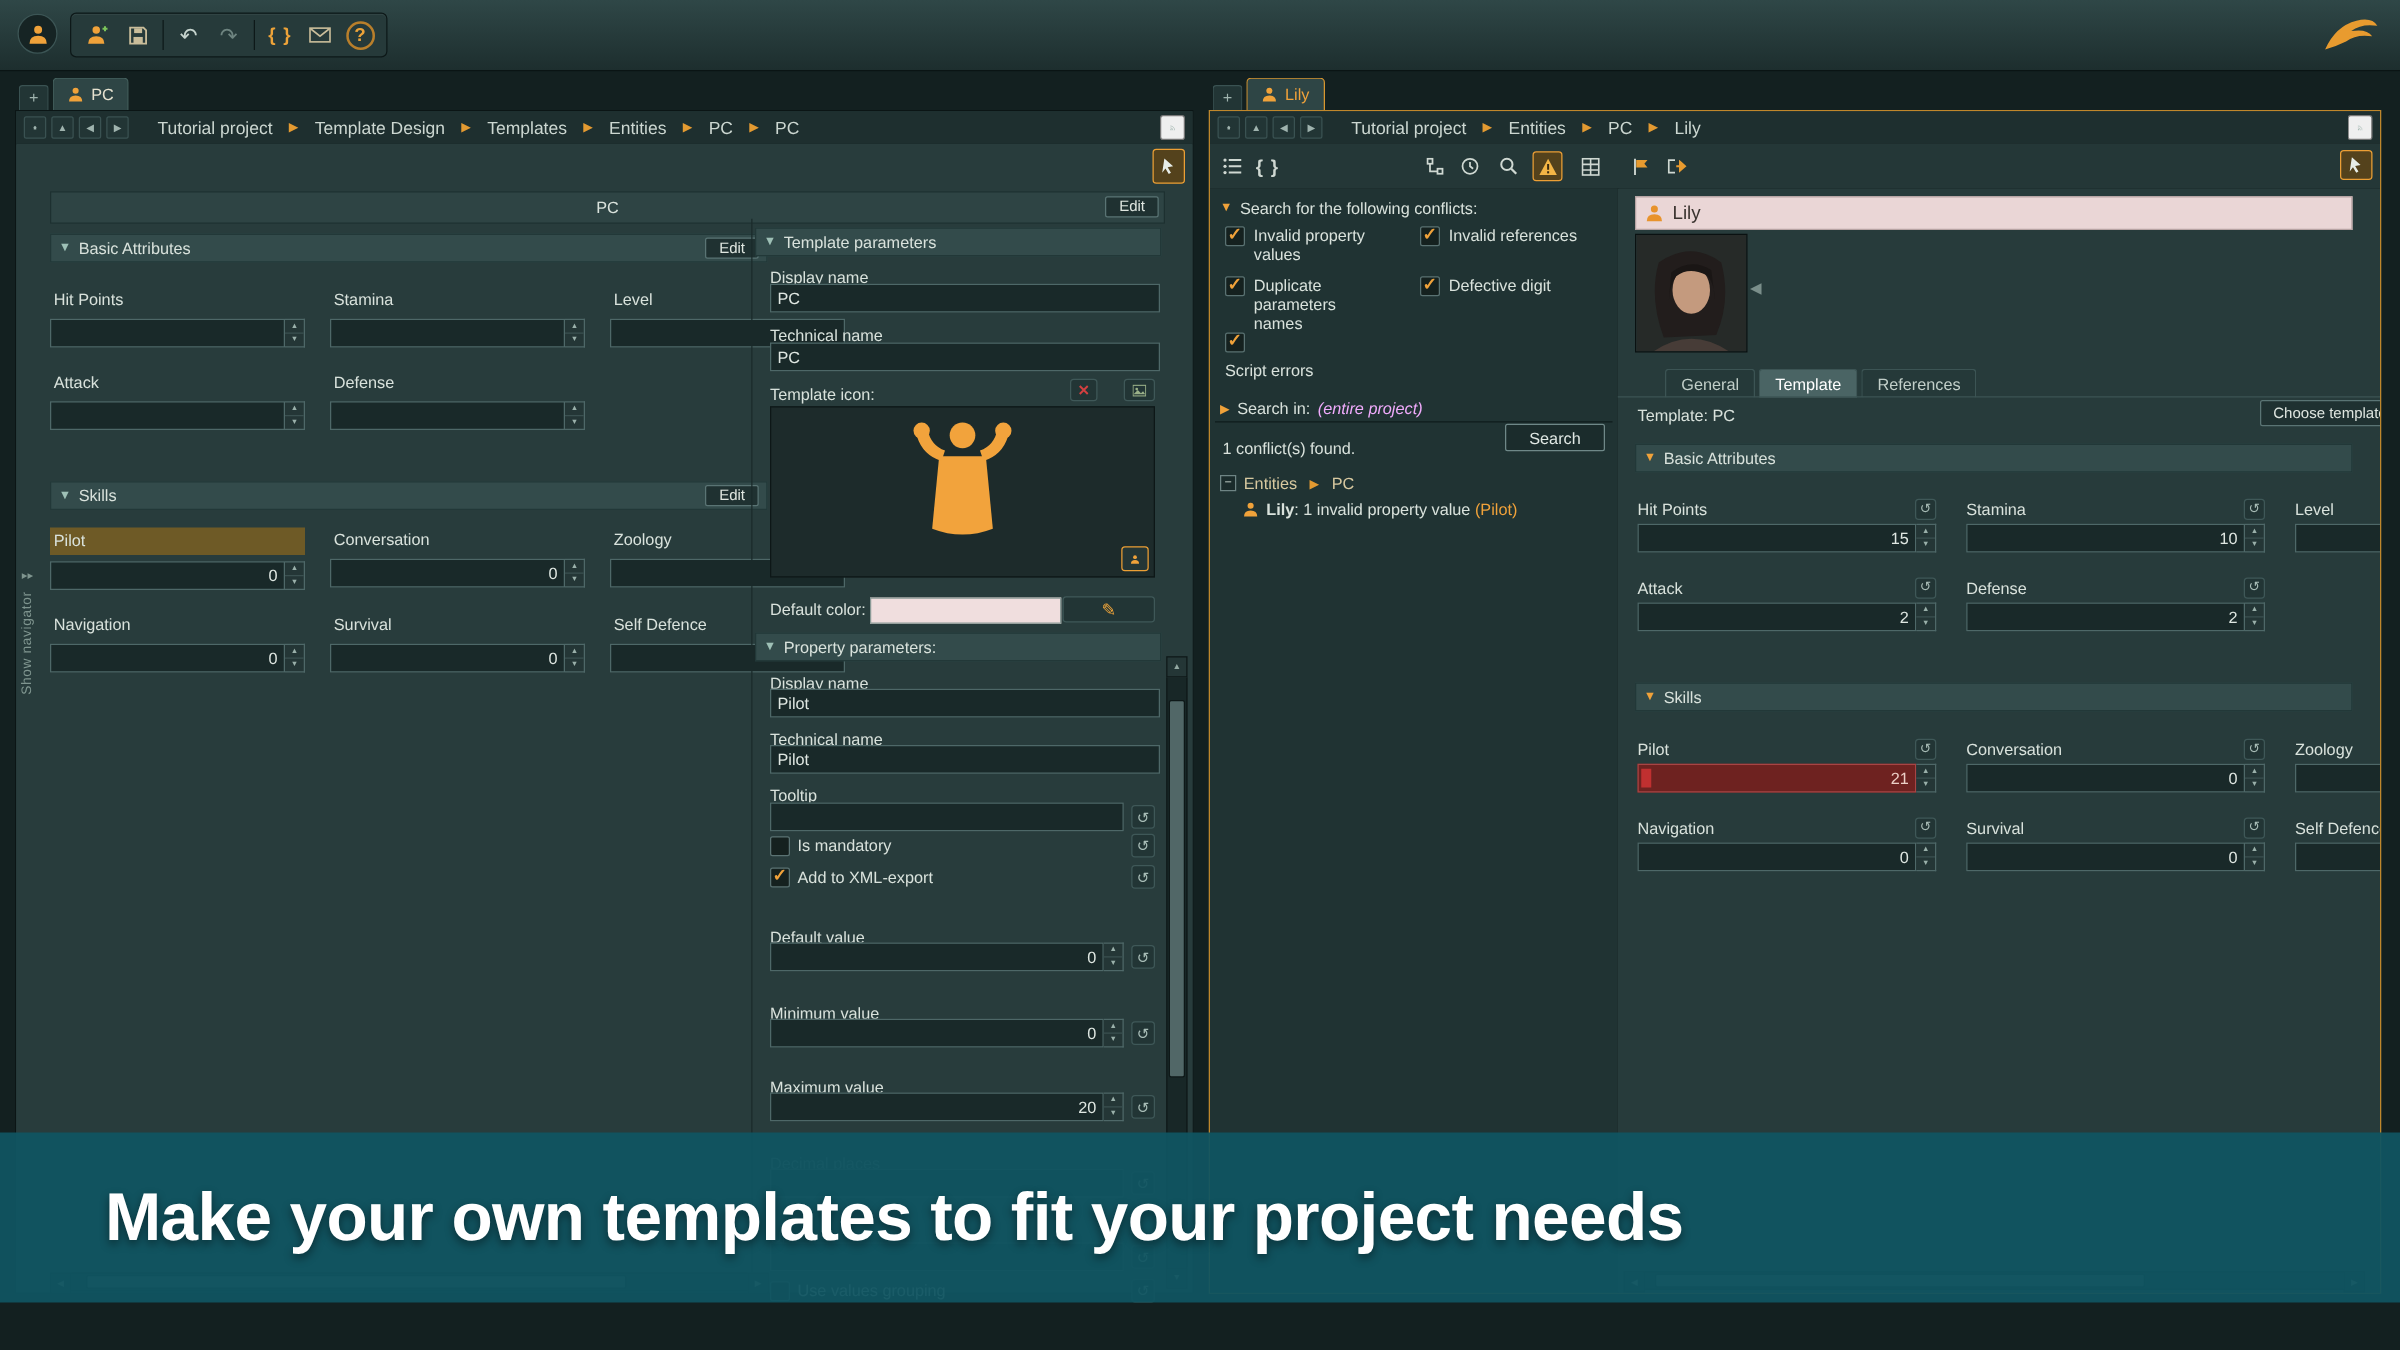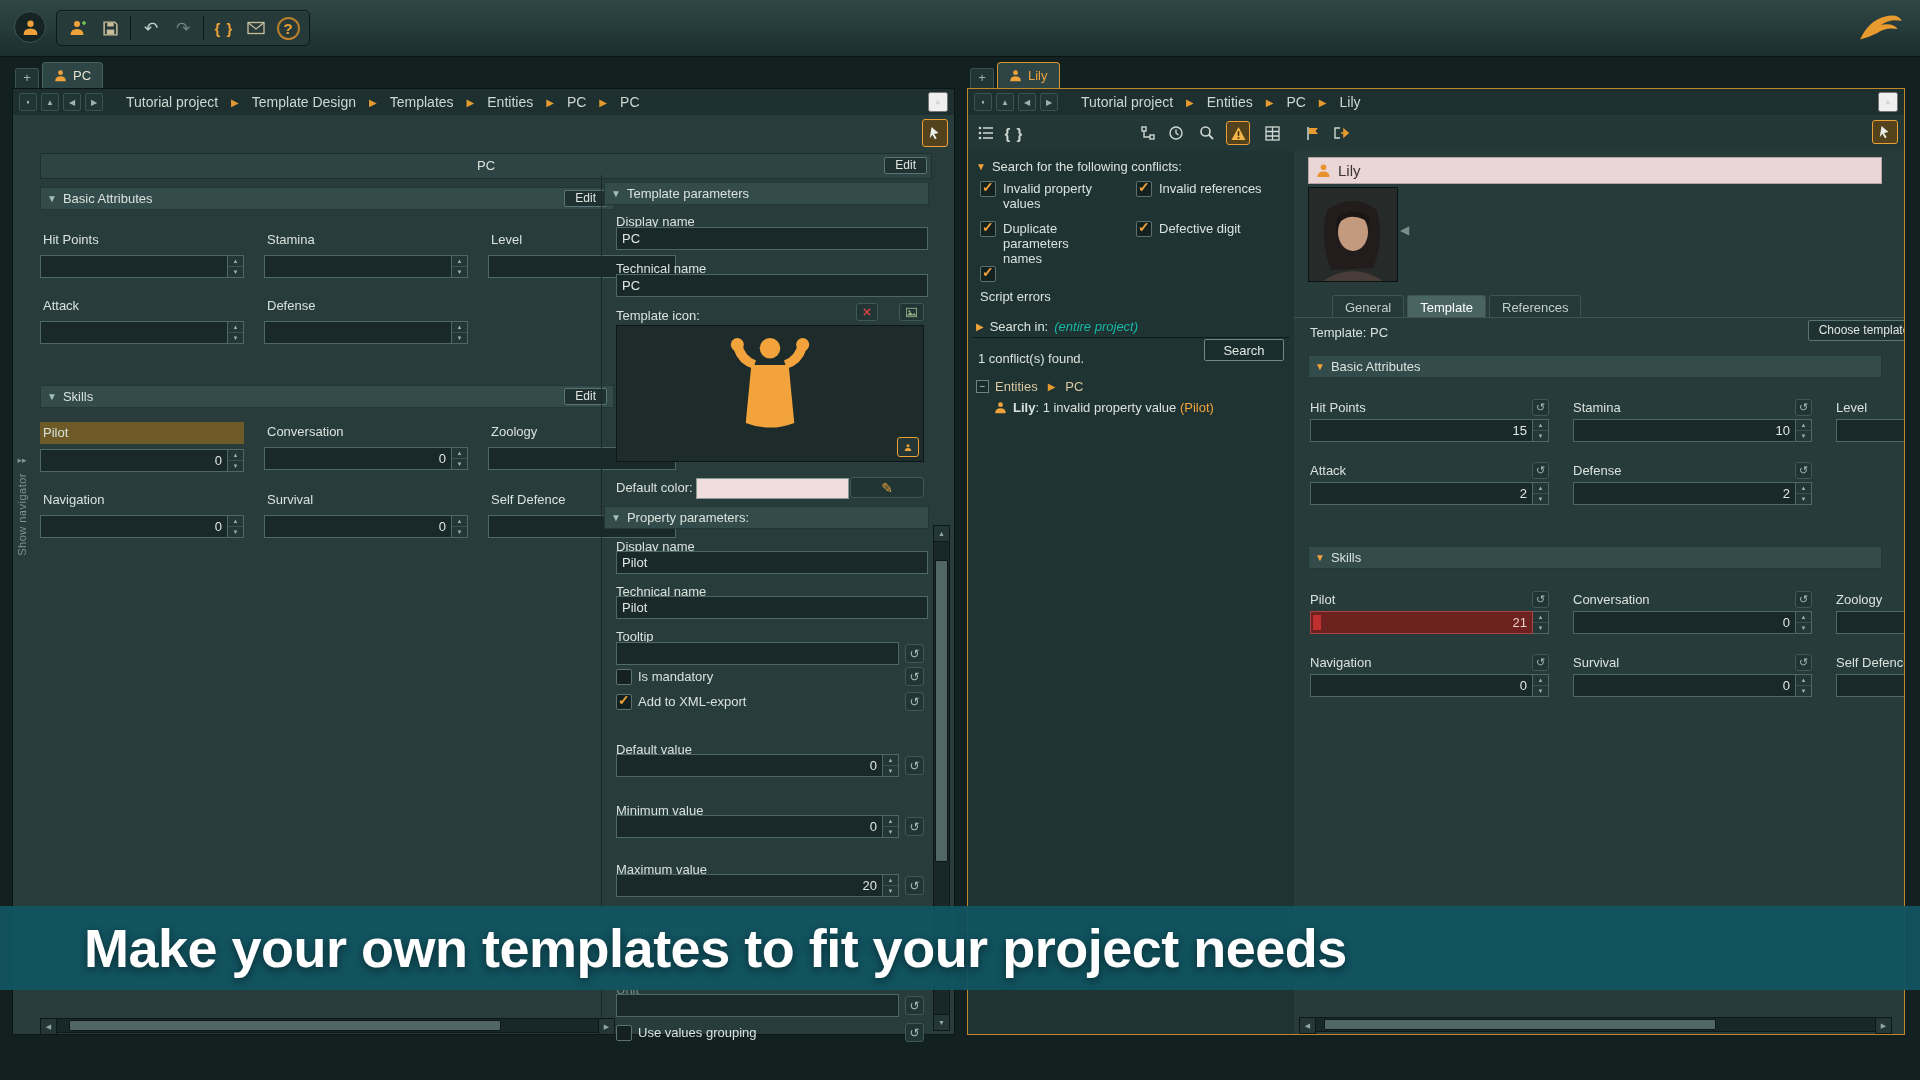--- a/index.html
+++ b/index.html
@@ -146,21 +146,21 @@
   .ecell .elrow .revert{margin-left:auto;width:15px;height:15px;font-size:11px;}
   .ecell .frow{position:relative;}
   .treegrp{font-size:13px;color:#d5dfd9;}
   .treegold{color:#d8c9a0;}
   .minusbox{width:11px;height:11px;border:1px solid #6e8484;background:#1a2b2b;color:#c2cfc9;
             display:flex;align-items:center;justify-content:center;font-size:10px;line-height:1;cursor:pointer;}
   .srchbtn{position:absolute;right:10px;top:188px;width:80px;height:22px;background:#1b2c2c;
            border:1px solid #6f8888;border-radius:2px;color:#e0e8e4;font-size:13px;cursor:pointer;}
 
   
-  .banner{position:absolute;left:0;top:906px;width:1920px;height:84px;background:rgba(16,84,97,.95);
+  .banner{position:absolute;left:0;top:906px;width:1920px;height:136px;background:rgba(16,84,97,.95);
           z-index:50;display:flex;align-items:center;}
   .banner span{margin-left:84px;font-size:54px;font-weight:bold;color:#ffffff;
                text-shadow:0 3px 8px rgba(0,0,0,.45);letter-spacing:-.5px;white-space:nowrap;}
 
   .orange{color:#f0a23a;}
 </style>
 </head>
 <body>
 
 <div class="screen">
@@ -662,21 +662,21 @@
             <span class="cb checked"></span>
             <span class="lab" style="white-space:normal;">Defective digit</span>
           </div>
           <div class="cbrow" style="position:absolute;left:12px;top:115px;width:150px;flex-direction:column;">
             <span class="cb checked"></span>
             <span class="lab" style="white-space:normal;">Script errors</span>
           </div>
           <div class="srow" style="left:8px;top:168px;">
             <span class="chevr"></span>
             <span class="lab">Search in:</span>
-            <span class="lab" style="font-style:italic;color:#14b8a6;">(entire project)</span>
+            <span class="lab" style="font-style:italic;color:#f0abfc;">(entire project)</span>
           </div>
           <div style="position:absolute;left:4px;right:4px;top:186px;border-top:1px solid #0e1c1c;"></div>
           <div class="lab" style="position:absolute;left:10px;top:200px;">1 conflict(s) found.</div>
           <button class="srchbtn">Search</button>
           <div class="srow" style="left:8px;top:228px;">
             <span class="minusbox">−</span>
             <span class="treegrp treegold">Entities</span>
             <span class="bsep"></span>
             <span class="treegrp treegold">PC</span>
           </div>

